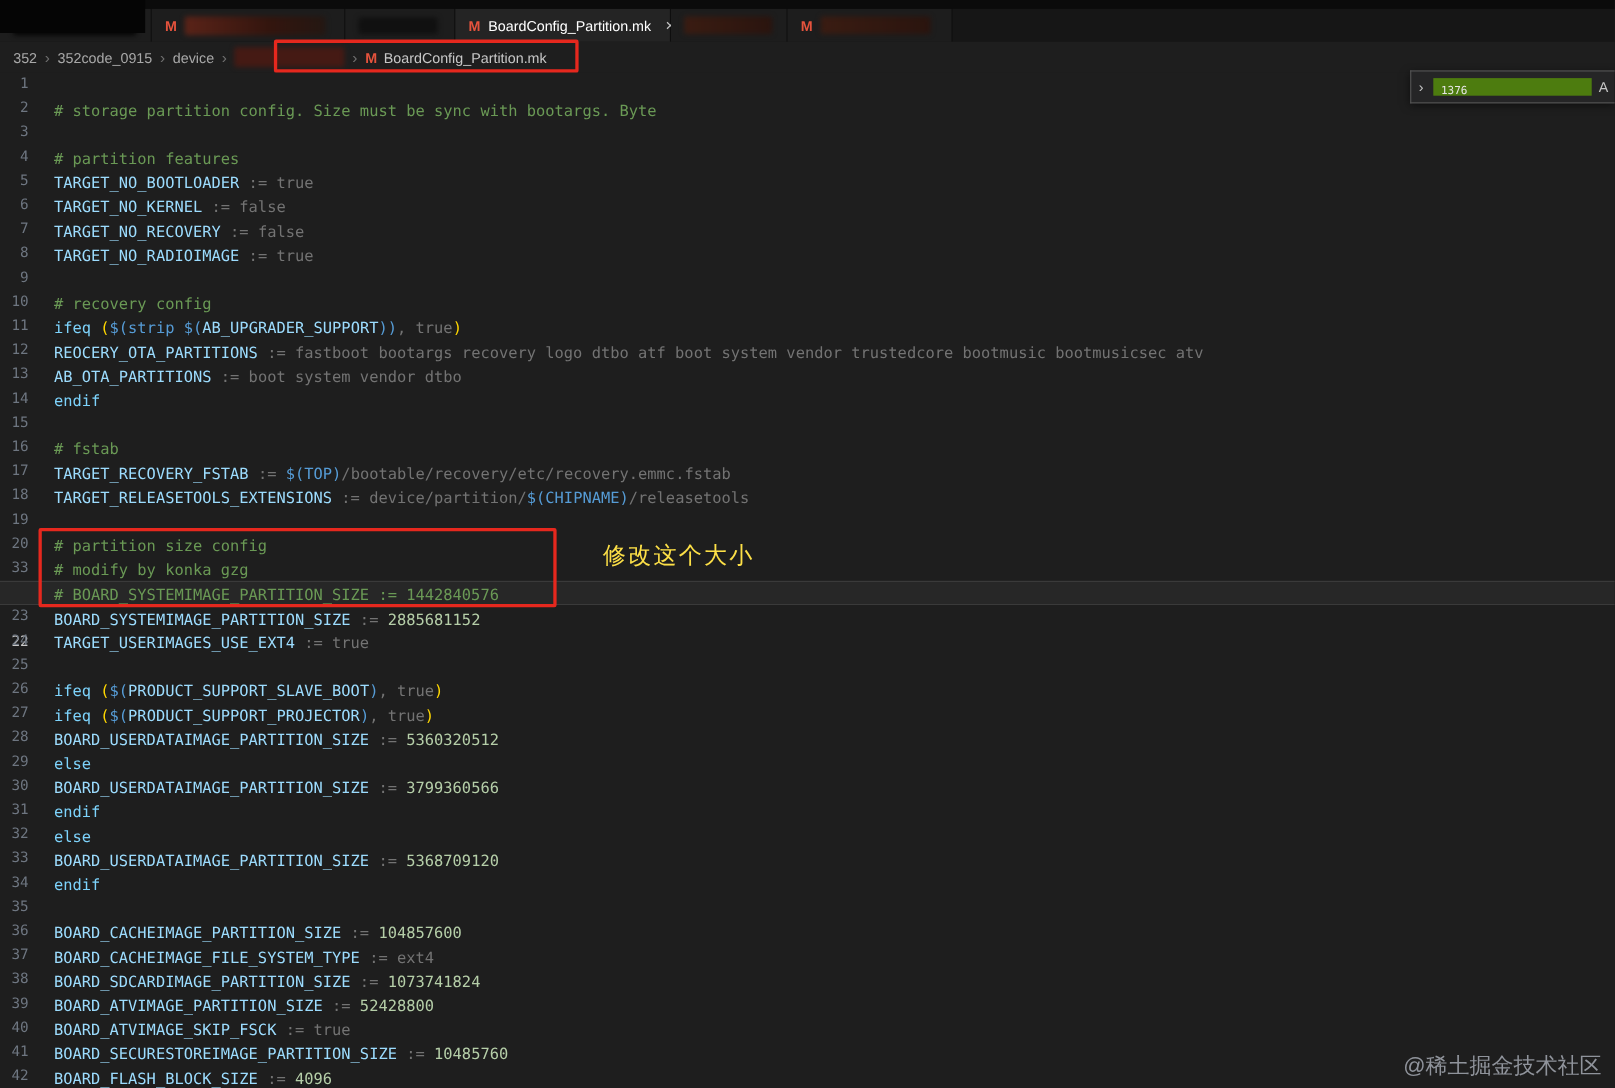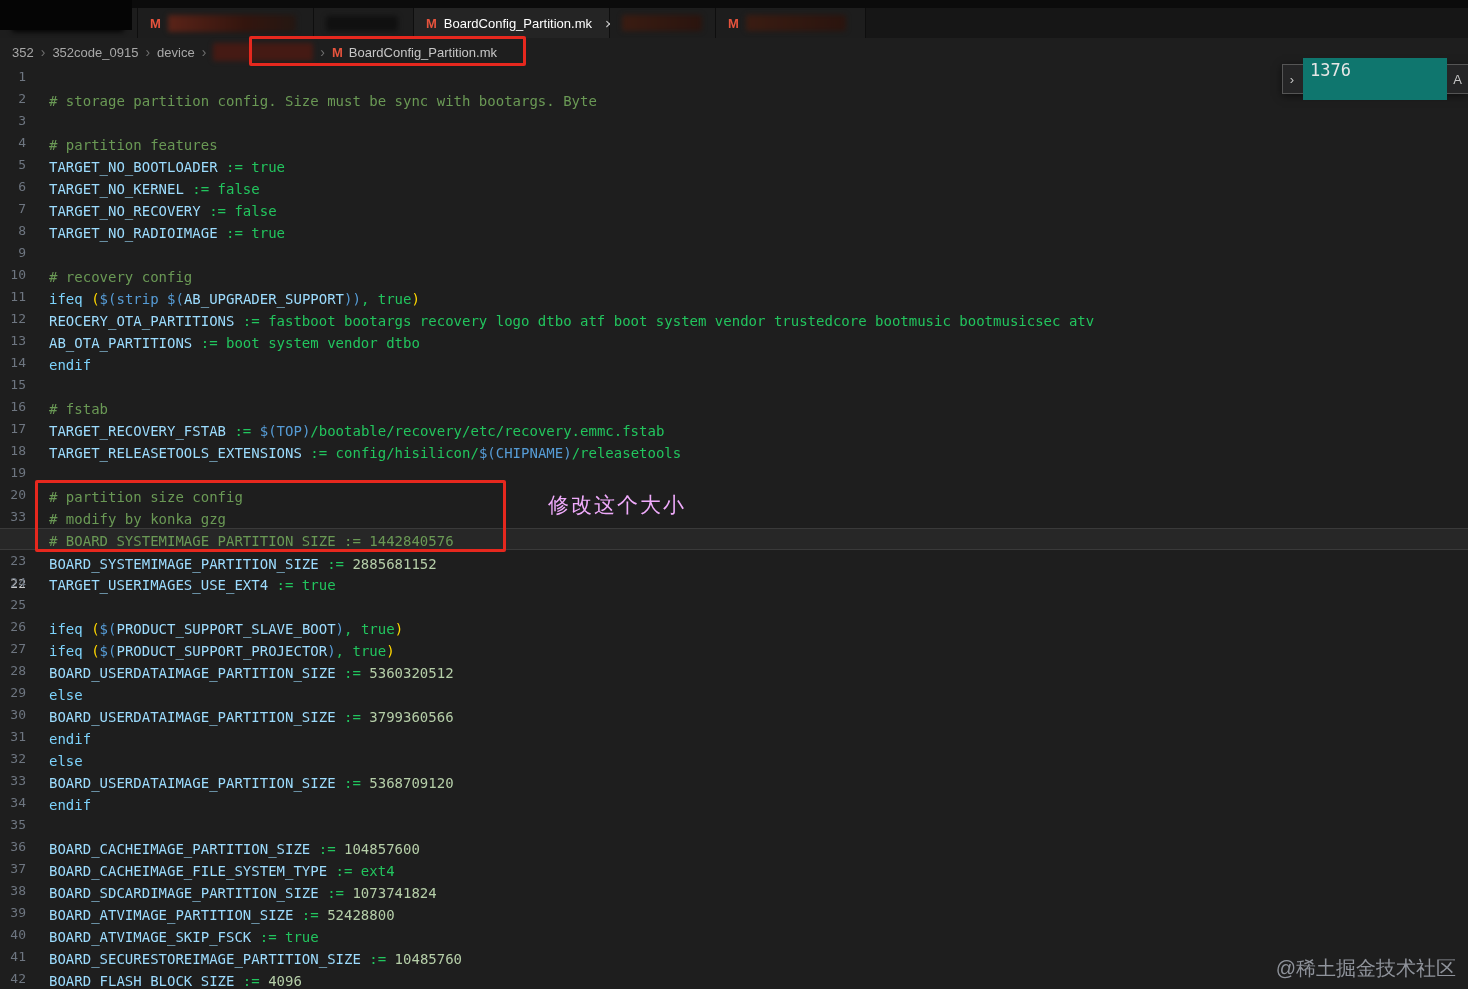--- a/index.html
+++ b/index.html
@@ -46,22 +46,22 @@
 
   
   .find-widget {
     position:absolute; top:64px; right:0; width:186px; height:30px;
     background:#252526; border:1px solid #555; border-right:none;
     display:flex; align-items:center; gap:4px; padding:0 4px 0 2px;
     box-shadow:0 2px 8px rgba(0,0,0,.55); z-index:5;
   }
   .find-chevron { color:#c5c5c5; width:14px; text-align:center; font-size:13px; cursor:pointer; }
   .find-input {
-    flex:1; height:42px; background:#0f766e; color:#e6e6e6;
-    font-size:17px; line-height:24px; padding:0 7px;
+    flex:1; height:16px; background:#4d7c0f; color:#e6e6e6;
+    font-size:10px; line-height:24px; padding:0 7px;
     font-family:"DejaVu Sans Mono","Liberation Mono",monospace;
   }
   .find-case { color:#c5c5c5; font-size:13px; padding:0 2px; cursor:pointer; }
 
   
   .editor {
     position:absolute; left:0; top:66px; width:1468px; bottom:0;
     font-family:"DejaVu Sans Mono","Liberation Mono",monospace;
     font-size:14px;
   }
@@ -69,33 +69,33 @@
   .code-line.current {
     background:rgba(255,255,255,0.045);
     border-top:1px solid rgba(255,255,255,0.09);
     border-bottom:1px solid rgba(255,255,255,0.09);
   }
   .ln { flex:0 0 26px; text-align:right; color:#6e7681; font-size:13px; }
   .code-line.current .ln { color:#c8c8c8;margin-top:44px; }
   .code-text { padding-left:23px;margin-top:24px; }
   .tk-c { color:#6a9955; }   
   .tk-v { color:#9cdcfe; }   
-  .tk-o { color:#22c55e; }   
+  .tk-o { color:#737373; }   
   .tk-k { color:#7dd3fc; }   
   .tk-n { color:#b5cea8; }   
   .tk-f { color:#569cd6; }   
   .tk-p { color:#ffd700; }   
 
   
   .anno-box { position:absolute; border:3px solid #e6281e; border-radius:2px; z-index:6; pointer-events:none; }
   .anno-box.bc   { left:249px; top:36px;  width:277px; height:30px; }
   .anno-box.code { left:35px;  top:480px; width:471px; height:72px; }
   .anno-note {
     position:absolute; left:548px; top:491px; z-index:6;
-    color:#f0abfc; font-size:21px; letter-spacing:2px; font-weight:500;
+    color:#fde047; font-size:21px; letter-spacing:2px; font-weight:500;
   }
 
   
   .watermark { position:absolute; right:12px; bottom:7px; color:#8f939b; font-size:20px; z-index:4; }
 </style>
 </head>
 <body>
 
 <div class="tabbar">
   <div class="tab" style="width:138px;">
@@ -156,21 +156,21 @@
       <div class="code-line"><span class="ln">7</span><span class="code-text"><span class="tk-v">TARGET_NO_RADIOIMAGE</span><span class="tk-o"> := true</span></span></div>
       <div class="code-line"><span class="ln">8</span><span class="code-text"></span></div>
       <div class="code-line"><span class="ln">9</span><span class="code-text"><span class="tk-c"># recovery config</span></span></div>
       <div class="code-line"><span class="ln">10</span><span class="code-text"><span class="tk-k">ifeq </span><span class="tk-p">(</span><span class="tk-f">$(</span><span class="tk-f">strip </span><span class="tk-f">$(</span><span class="tk-v">AB_UPGRADER_SUPPORT</span><span class="tk-f">))</span><span class="tk-o">, true</span><span class="tk-p">)</span></span></div>
       <div class="code-line"><span class="ln">11</span><span class="code-text"><span class="tk-v">REOCERY_OTA_PARTITIONS</span><span class="tk-o"> := fastboot bootargs recovery logo dtbo atf boot system vendor trustedcore bootmusic bootmusicsec atv</span></span></div>
       <div class="code-line"><span class="ln">12</span><span class="code-text"><span class="tk-v">AB_OTA_PARTITIONS</span><span class="tk-o"> := boot system vendor dtbo</span></span></div>
       <div class="code-line"><span class="ln">13</span><span class="code-text"><span class="tk-k">endif</span></span></div>
       <div class="code-line"><span class="ln">14</span><span class="code-text"></span></div>
       <div class="code-line"><span class="ln">15</span><span class="code-text"><span class="tk-c"># fstab</span></span></div>
       <div class="code-line"><span class="ln">16</span><span class="code-text"><span class="tk-v">TARGET_RECOVERY_FSTAB</span><span class="tk-o"> := </span><span class="tk-f">$(</span><span class="tk-f">TOP</span><span class="tk-f">)</span><span class="tk-o">/bootable/recovery/etc/recovery.emmc.fstab</span></span></div>
-      <div class="code-line"><span class="ln">17</span><span class="code-text"><span class="tk-v">TARGET_RELEASETOOLS_EXTENSIONS</span><span class="tk-o"> := config/hisilicon/</span><span class="tk-f">$(</span><span class="tk-f">CHIPNAME</span><span class="tk-f">)</span><span class="tk-o">/releasetools</span></span></div>
+      <div class="code-line"><span class="ln">17</span><span class="code-text"><span class="tk-v">TARGET_RELEASETOOLS_EXTENSIONS</span><span class="tk-o"> := device/partition/</span><span class="tk-f">$(</span><span class="tk-f">CHIPNAME</span><span class="tk-f">)</span><span class="tk-o">/releasetools</span></span></div>
       <div class="code-line"><span class="ln">18</span><span class="code-text"></span></div>
       <div class="code-line"><span class="ln">19</span><span class="code-text"><span class="tk-c"># partition size config</span></span></div>
       <div class="code-line"><span class="ln">20</span><span class="code-text"><span class="tk-c"># modify by konka gzg</span></span></div>
       <div class="code-line"><span class="ln">33</span><span class="code-text"><span class="tk-c"># BOARD_SYSTEMIMAGE_PARTITION_SIZE := 1442840576</span></span></div>
       <div class="code-line current"><span class="ln">22</span><span class="code-text"><span class="tk-v">BOARD_SYSTEMIMAGE_PARTITION_SIZE</span><span class="tk-o"> := </span><span class="tk-n">2885681152</span></span></div>
       <div class="code-line"><span class="ln">23</span><span class="code-text"><span class="tk-v">TARGET_USERIMAGES_USE_EXT4</span><span class="tk-o"> := true</span></span></div>
       <div class="code-line"><span class="ln">24</span><span class="code-text"></span></div>
       <div class="code-line"><span class="ln">25</span><span class="code-text"><span class="tk-k">ifeq </span><span class="tk-p">(</span><span class="tk-f">$(</span><span class="tk-v">PRODUCT_SUPPORT_SLAVE_BOOT</span><span class="tk-f">)</span><span class="tk-o">, true</span><span class="tk-p">)</span></span></div>
       <div class="code-line"><span class="ln">26</span><span class="code-text"><span class="tk-k">ifeq </span><span class="tk-p">(</span><span class="tk-f">$(</span><span class="tk-v">PRODUCT_SUPPORT_PROJECTOR</span><span class="tk-f">)</span><span class="tk-o">, true</span><span class="tk-p">)</span></span></div>
       <div class="code-line"><span class="ln">27</span><span class="code-text"><span class="tk-v">BOARD_USERDATAIMAGE_PARTITION_SIZE</span><span class="tk-o"> := </span><span class="tk-n">5360320512</span></span></div>

